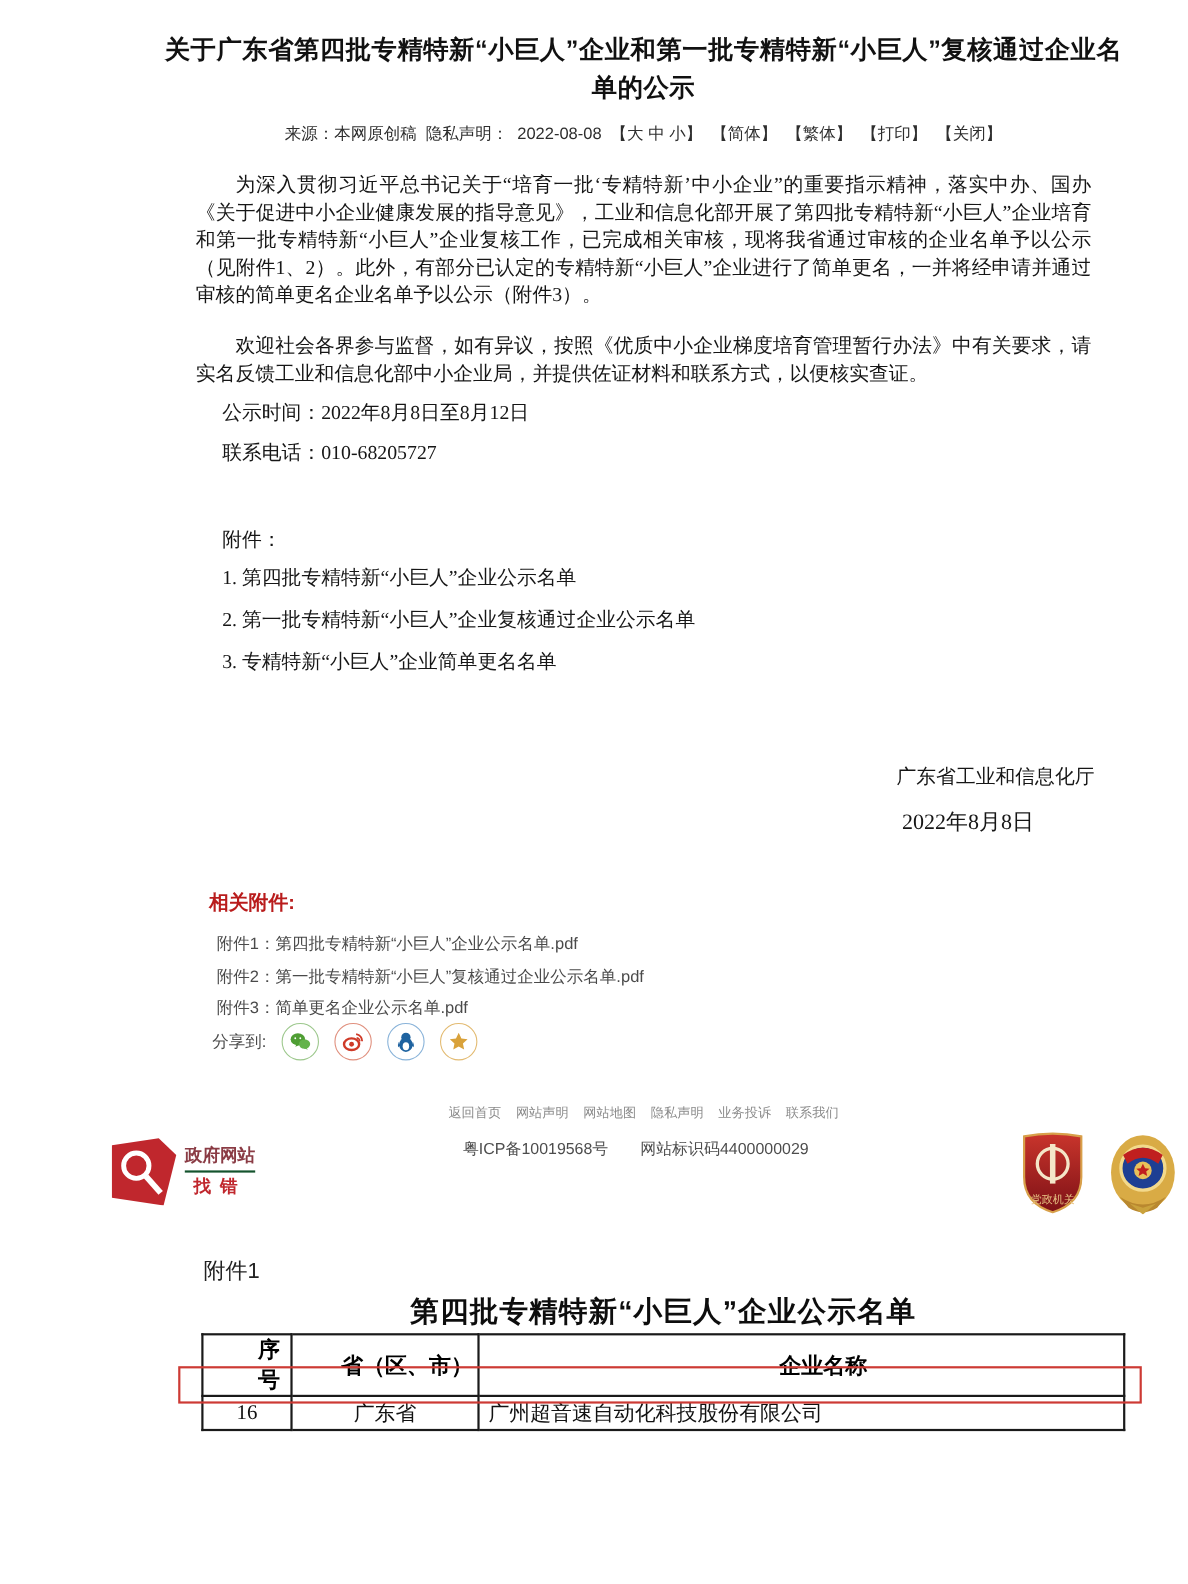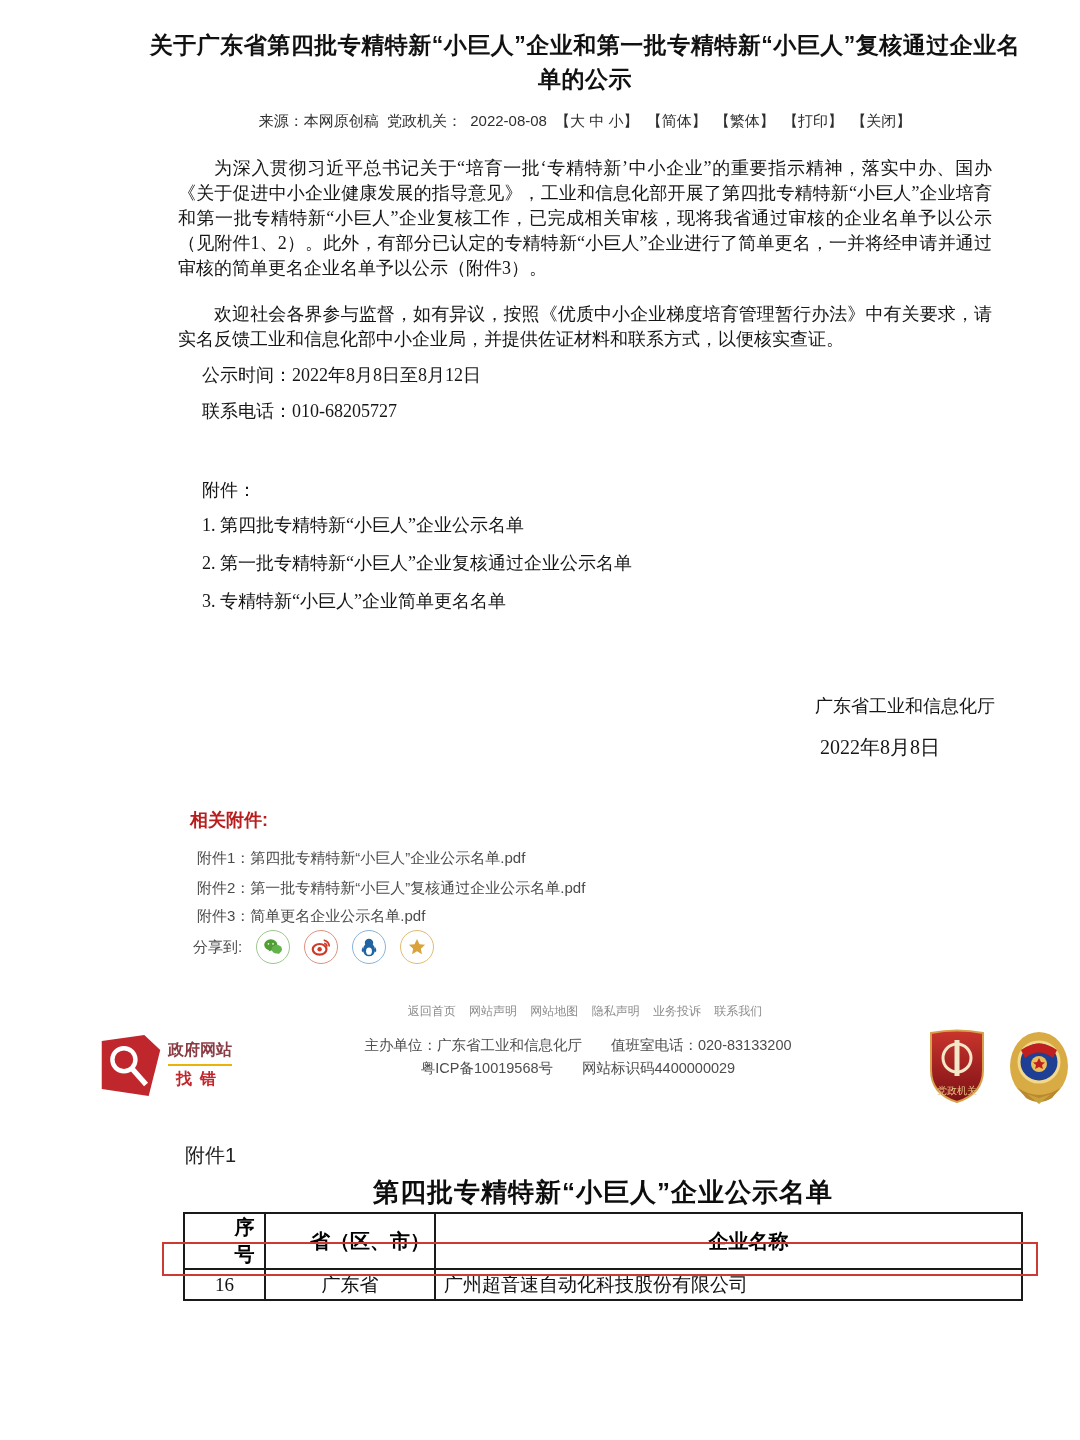--- a/index.html
+++ b/index.html
@@ -74,21 +74,21 @@
 
   .foot-info {
     top:1028px; left:55px; width:970px;
     display:flex; align-items:flex-start;
   }
   .finderr {
     width:150px; display:flex; align-items:center; cursor:pointer; margin-top:6px;
   }
   .finderr svg { width:62px; height:62px; flex:0 0 auto; }
   .finderr-text { margin-left:6px; }
-  .finderr-l1 { font-size:16px; font-weight:bold; color:#8a3b44; padding-bottom:3px; border-bottom:2px solid #eab308; }
+  .finderr-l1 { font-size:16px; font-weight:bold; color:#8a3b44; padding-bottom:3px; border-bottom:2px solid #14532d; }
   .finderr-l2 { font-size:16px; font-weight:bold; color:#c0272d; letter-spacing:8px; margin-top:3px; text-align:center; }
   .foot-center { flex:1; text-align:center; font-size:14.5px; color:#4d4d4d; line-height:23px; padding-top:6px; }
   .badges { display:flex; align-items:flex-start; }
   .badge { margin-left:22px; cursor:pointer; }
   .badge svg { display:block; }
 
   
   .appendix-label { top:1142px; left:140px; font-size:20px; color:#222; }
   .table-title {
     top:1175px; left:138px; width:840px; text-align:center;
@@ -106,21 +106,21 @@
     border:2px solid #cd3a34; pointer-events:none;
   }
 </style>
 </head>
 <body>
 
 <h1 class="abs page-title">关于广东省第四批专精特新“小巨人”企业和第一批专精特新“小巨人”复核通过企业名单的公示</h1>
 
 <div class="abs meta-bar">
   <span>来源：本网原创稿</span>
-  <span>党政机关：</span>
+  <span>隐私声明：</span>
   <span>2022-08-08</span>
   <span class="meta-ctrl">【大 中 小】</span>
   <span class="meta-ctrl">【简体】</span>
   <span class="meta-ctrl">【繁体】</span>
   <span class="meta-ctrl">【打印】</span>
   <span class="meta-ctrl">【关闭】</span>
 </div>
 
 <p class="abs doc para p1">为深入贯彻习近平总书记关于“培育一批‘专精特新’中小企业”的重要指示精神，落实中办、国办《关于促进中小企业健康发展的指导意见》，工业和信息化部开展了第四批专精特新“小巨人”企业培育和第一批专精特新“小巨人”企业复核工作，已完成相关审核，现将我省通过审核的企业名单予以公示（见附件1、2）。此外，有部分已认定的专精特新“小巨人”企业进行了简单更名，一并将经申请并通过审核的简单更名企业名单予以公示（附件3）。</p>
 <p class="abs doc para p2">欢迎社会各界参与监督，如有异议，按照《优质中小企业梯度培育管理暂行办法》中有关要求，请实名反馈工业和信息化部中小企业局，并提供佐证材料和联系方式，以便核实查证。</p>
@@ -192,21 +192,20 @@
       <polygon points="2,8 50,1 68,18 55,70 2,62" fill="#c0272d"></polygon>
       <circle cx="27" cy="29" r="13" fill="none" stroke="#ffffff" stroke-width="5"></circle>
       <line x1="37" y1="40" x2="52" y2="57" stroke="#ffffff" stroke-width="6"></line>
     </svg>
     <span class="finderr-text">
       <div class="finderr-l1">政府网站</div>
       <div class="finderr-l2">找错</div>
     </span>
   </div>
   <div class="foot-center">
-    <div>主办单位：广东省工业和信息化厅　　值班室电话：020-83133200</div>
     <div>粤ICP备10019568号　　网站标识码4400000029</div>
   </div>
   <div class="badges">
     <div class="badge">
       <svg width="58" height="76" viewBox="0 0 58 76">
         <defs>
           <linearGradient id="redshield" x1="0" y1="0" x2="0" y2="1">
             <stop offset="0" stop-color="#c9352c"></stop>
               <stop offset="1" stop-color="#7d1116"></stop>
           </linearGradient>

